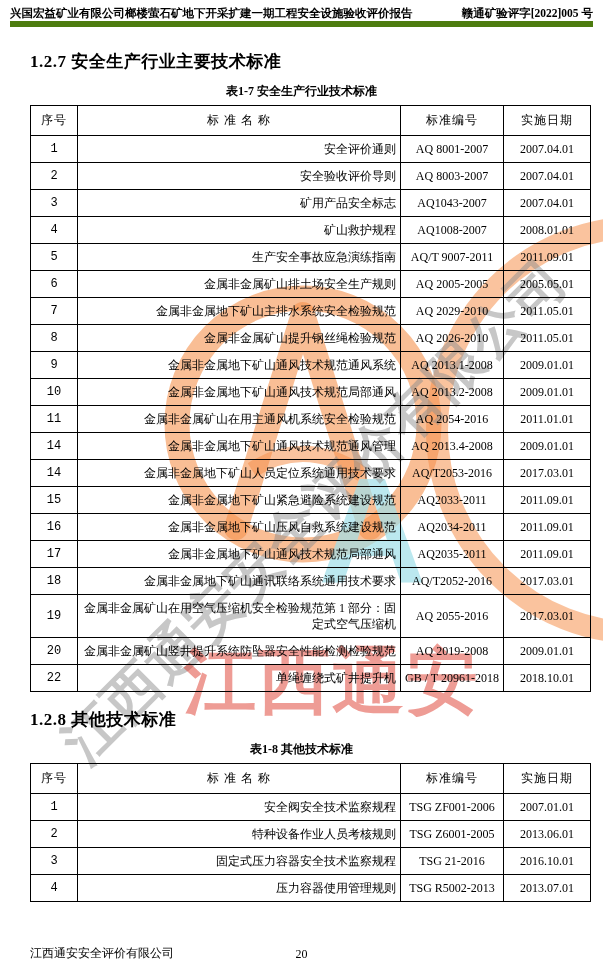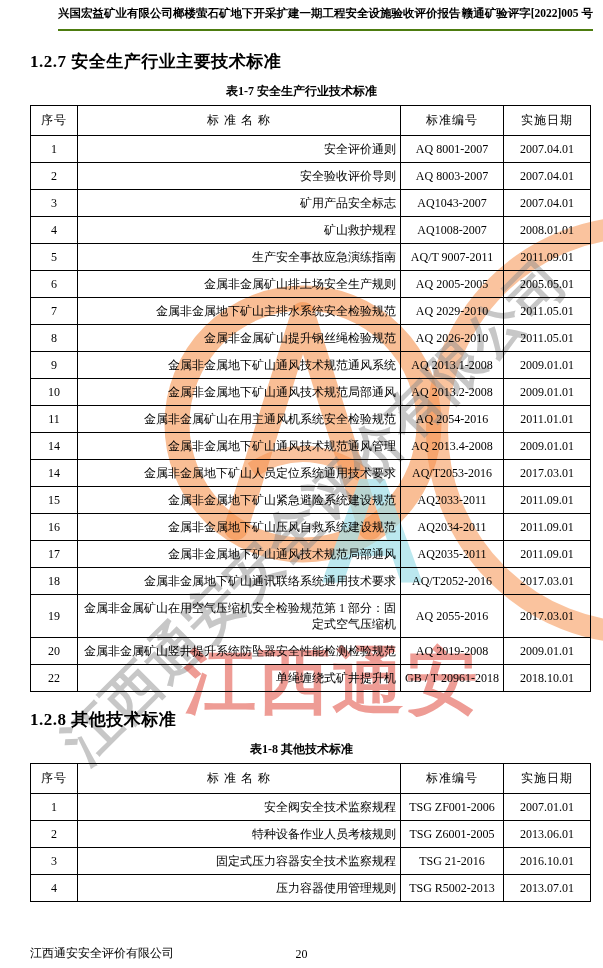--- a/index.html
+++ b/index.html
@@ -8,21 +8,21 @@
     font-family:"Liberation Serif","DejaVu Serif",serif;
     color:#000;
   }
   .page{position:relative;width:603px;height:968px;}
 
   
   .doc-header{
     position:absolute;top:6px;left:10px;right:10px;
     display:flex;justify-content:space-between;align-items:flex-end;
     font-size:11.5px;font-weight:bold;
-    border-bottom:2px solid #4d7c0f;padding-bottom:8px;margin-left:48px;
+    border-bottom:6px solid #4d7c0f;padding-bottom:0;
   }
 
   .content{position:absolute;top:34px;left:30px;width:543px;}
 
   .section-heading{
     font-size:17px;font-weight:bold;margin:16px 0 10px 0;letter-spacing:.5px;
   }
   .table-caption{
     text-align:center;font-size:12px;font-weight:bold;margin:0 0 5px 0;
   }
@@ -32,21 +32,21 @@
     font-size:12px;
   }
   table.std,table.std th,table.std td{border:1.4px solid #000;}
   table.std th{
     font-weight:normal;padding:6px 2px;text-align:center;letter-spacing:1px;
   }
   table.std td{
     padding:5px 2px;text-align:center;line-height:16px;vertical-align:middle;
   }
   table.std td.col1{text-align:right;padding-left:6px;padding-right:4px;font-family:Liberation Serif, serif;}
-  .col0{width:42px;}
+  .col0{width:42px;font-family:Liberation Mono, monospace;}
   .col1{width:318px;margin-top:8px;}
   .col2{width:98px;}
   .col3{width:82px;}
 
   .doc-footer{
     position:absolute;bottom:6px;left:30px;right:30px;height:18px;
     font-size:12px;
   }
   .footer-company{position:absolute;left:0;bottom:0;}
   .footer-page{position:absolute;left:0;right:0;text-align:center;bottom:0;}

